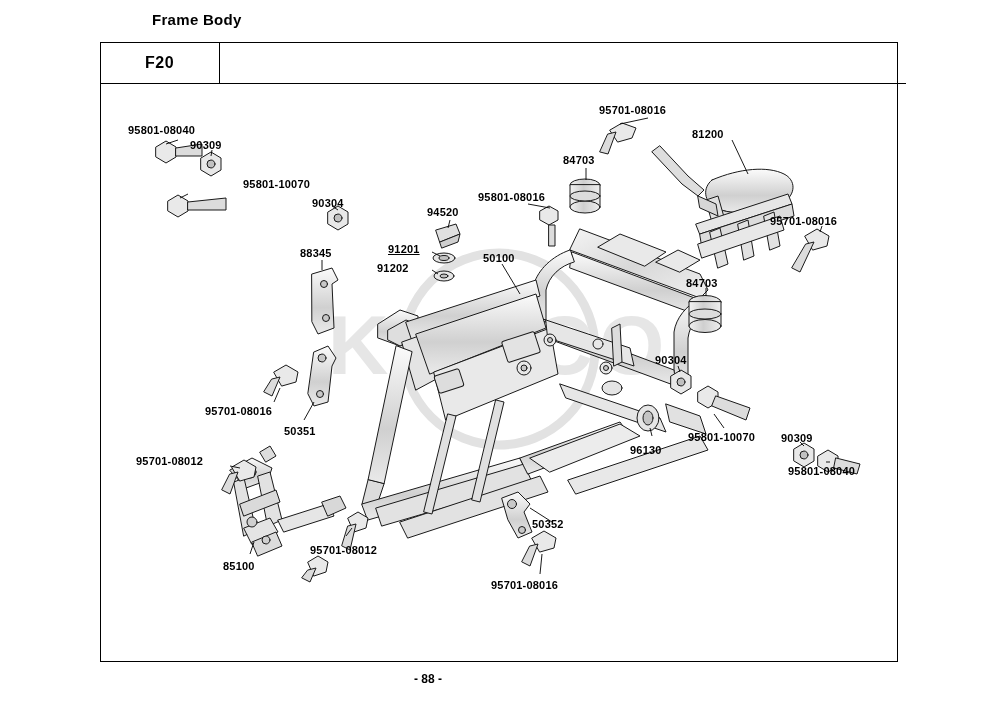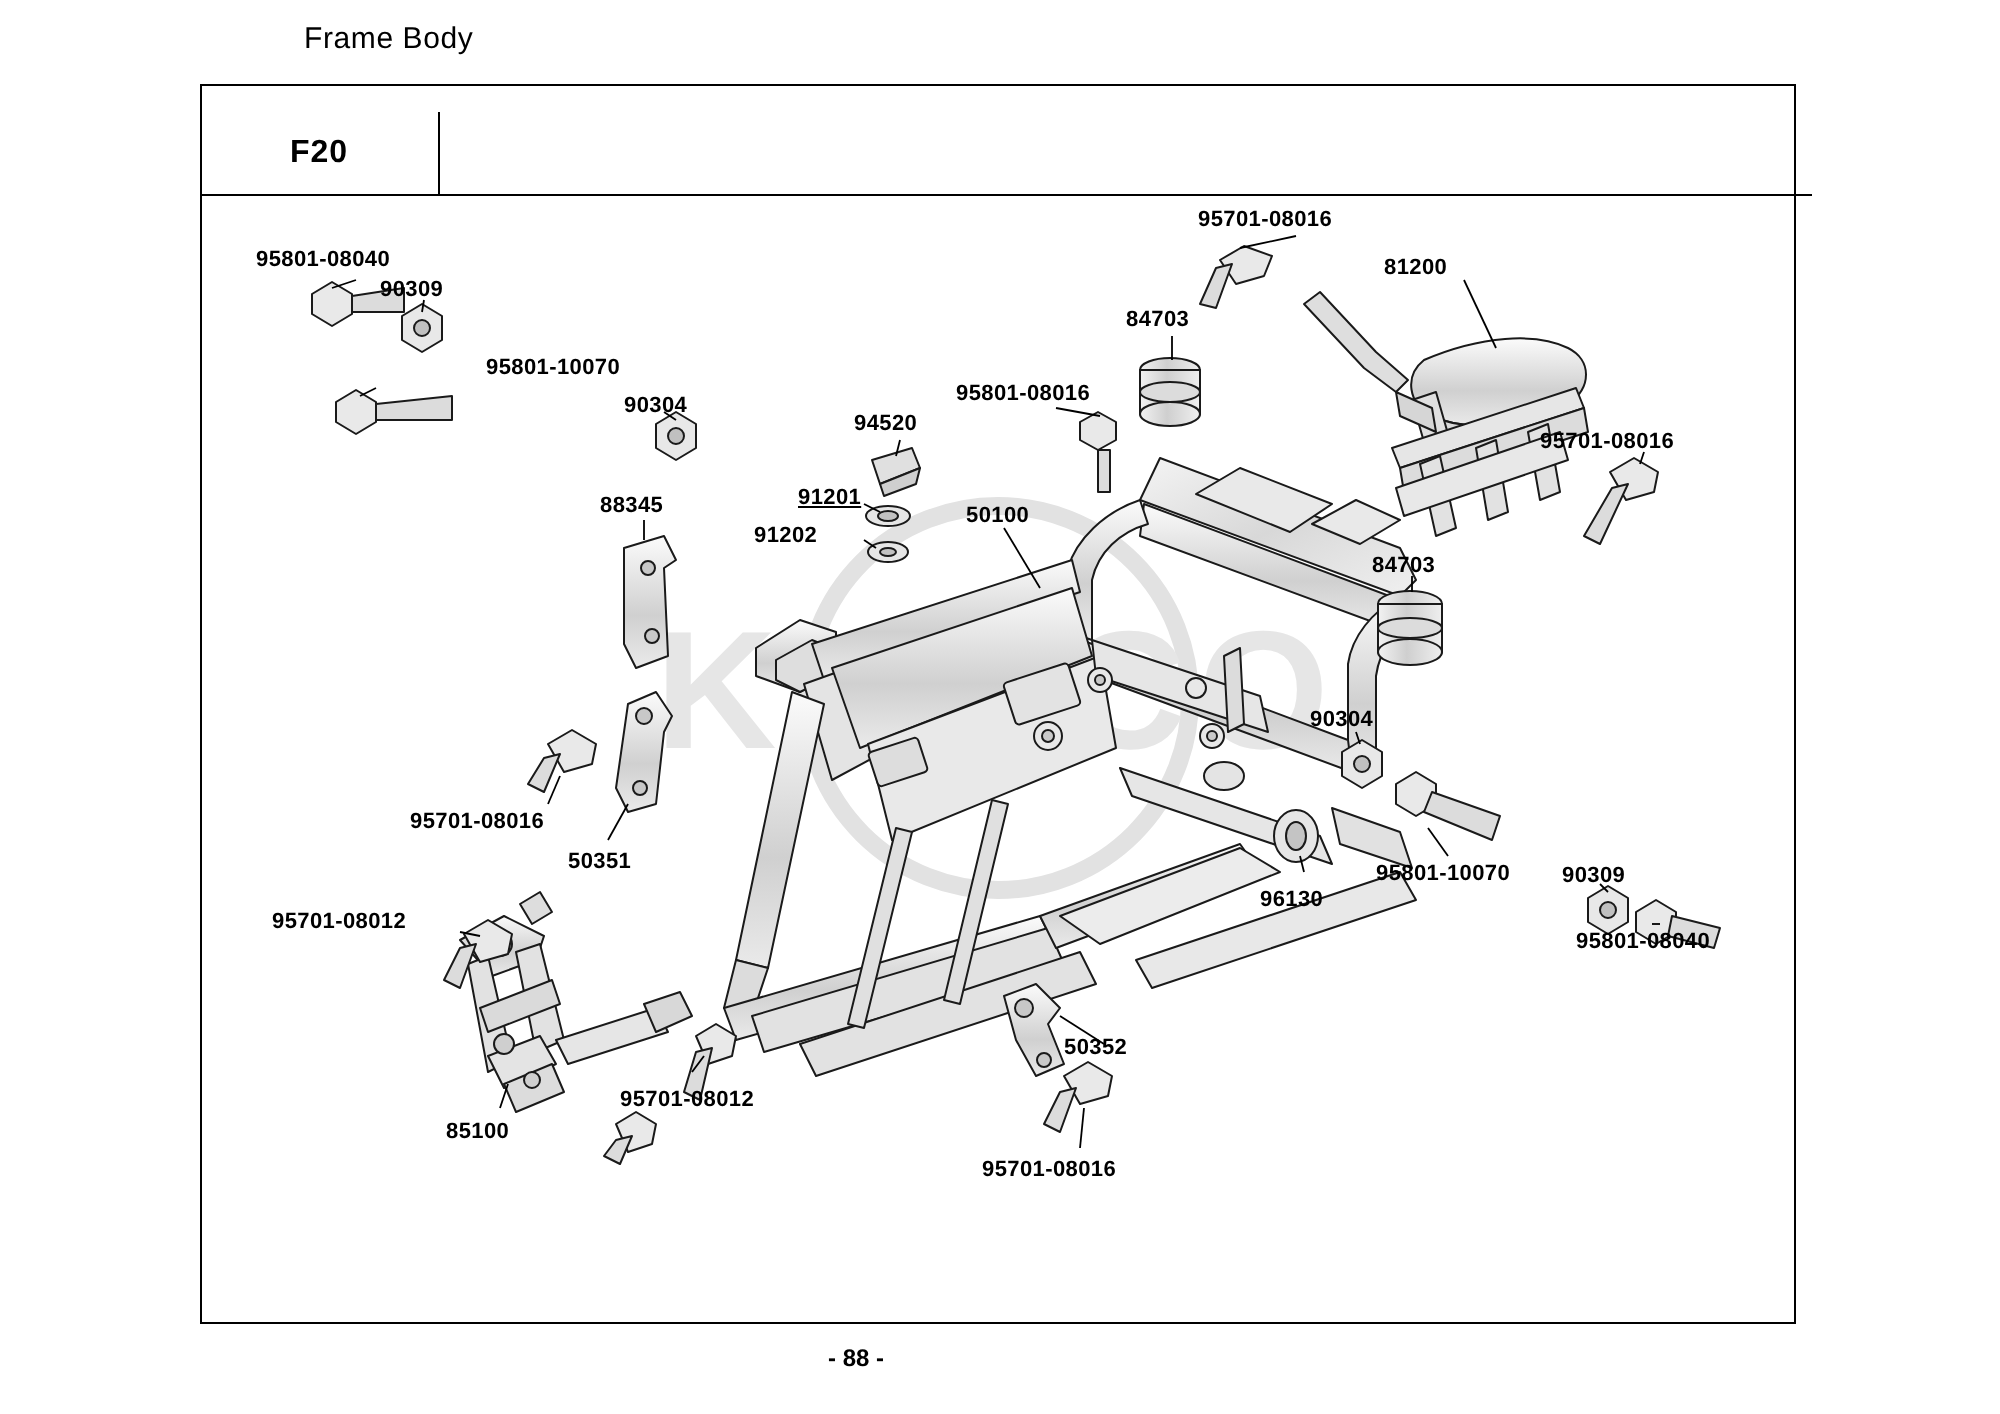--- a/index.html
+++ b/index.html
@@ -27,21 +27,21 @@
     top: 42px;
     width: 798px;
     height: 620px;
     border: 1.5px solid #000;
     box-sizing: border-box;
   }
   
   .header-row {
     position: absolute;
     left: 100px;
-    top: 56px;
+    top: 42px;
     width: 806px;
     height: 42px;
     box-sizing: border-box;
     border-bottom: 1.5px solid #000;
   }
   .header-code-cell {
     position: absolute;
     left: 0;
     top: 0;
     width: 120px;
@@ -56,21 +56,21 @@
     font-size: 16px;
     font-weight: bold;
     color: #000;
     letter-spacing: 0.5px;
   }
   .header-title {
     position: absolute;
     left: 152px;
     top: 11px;
     font-size: 15px;
-    font-weight: normal;
+    font-weight: bold;
     color: #000;
     letter-spacing: 0.3px;
   }
   
   .page-number {
     position: absolute;
     left: 0;
     top: 672px;
     width: 856px;
     text-align: center;
@@ -367,21 +367,21 @@
         <path d="M452 438 L430 424"></path>
         <path d="M440 490 L442 470"></path>
       </g>
     </svg>
 
     <div class="label" style="left:28px;  top:40px;">95801-08040</div>
     <div class="label" style="left:90px;  top:55px;">90309</div>
     <div class="label" style="left:143px; top:94px;">95801-10070</div>
     <div class="label" style="left:212px; top:113px;">90304</div>
     <div class="label" style="left:200px; top:163px;">88345</div>
-    <div class="label" style="left:299px; top:159px;text-decoration:underline;">91201</div>
+    <div class="label" style="left:288px; top:159px;text-decoration:underline;">91201</div>
     <div class="label" style="left:277px; top:178px;text-align:right;">91202</div>
     <div class="label" style="left:327px; top:122px;">94520</div>
     <div class="label" style="left:383px; top:168px;">50100</div>
     <div class="label" style="left:378px; top:107px;">95801-08016</div>
     <div class="label" style="left:463px; top:70px;">84703</div>
     <div class="label" style="left:499px; top:20px;">95701-08016</div>
     <div class="label" style="left:592px; top:44px;">81200</div>
     <div class="label" style="left:670px; top:131px;">95701-08016</div>
     <div class="label" style="left:586px; top:193px;">84703</div>
     <div class="label" style="left:555px; top:270px;">90304</div>

